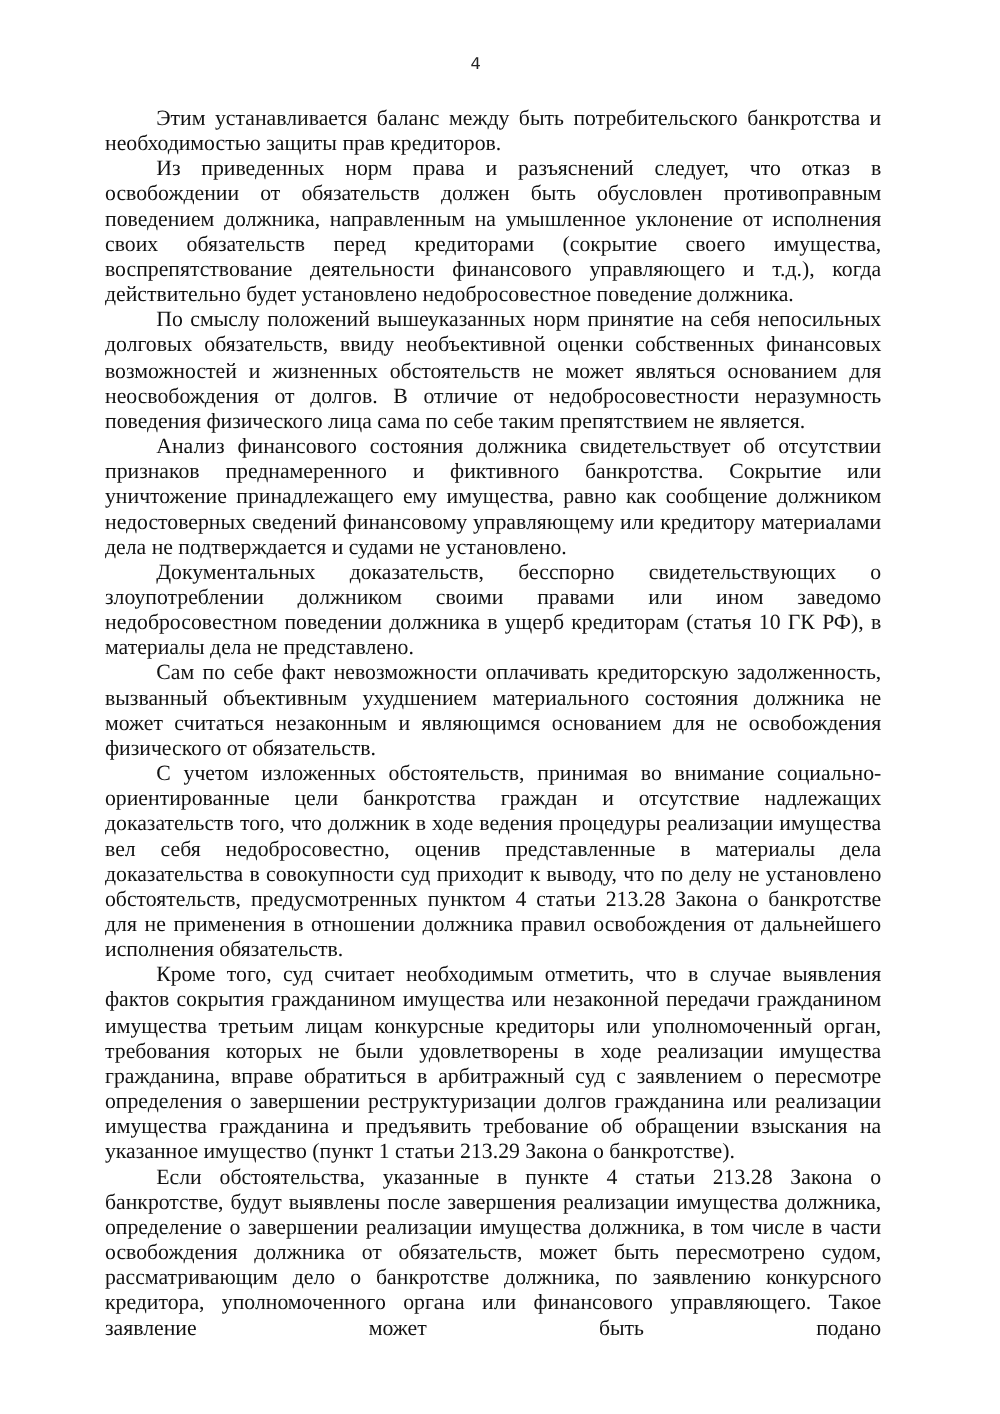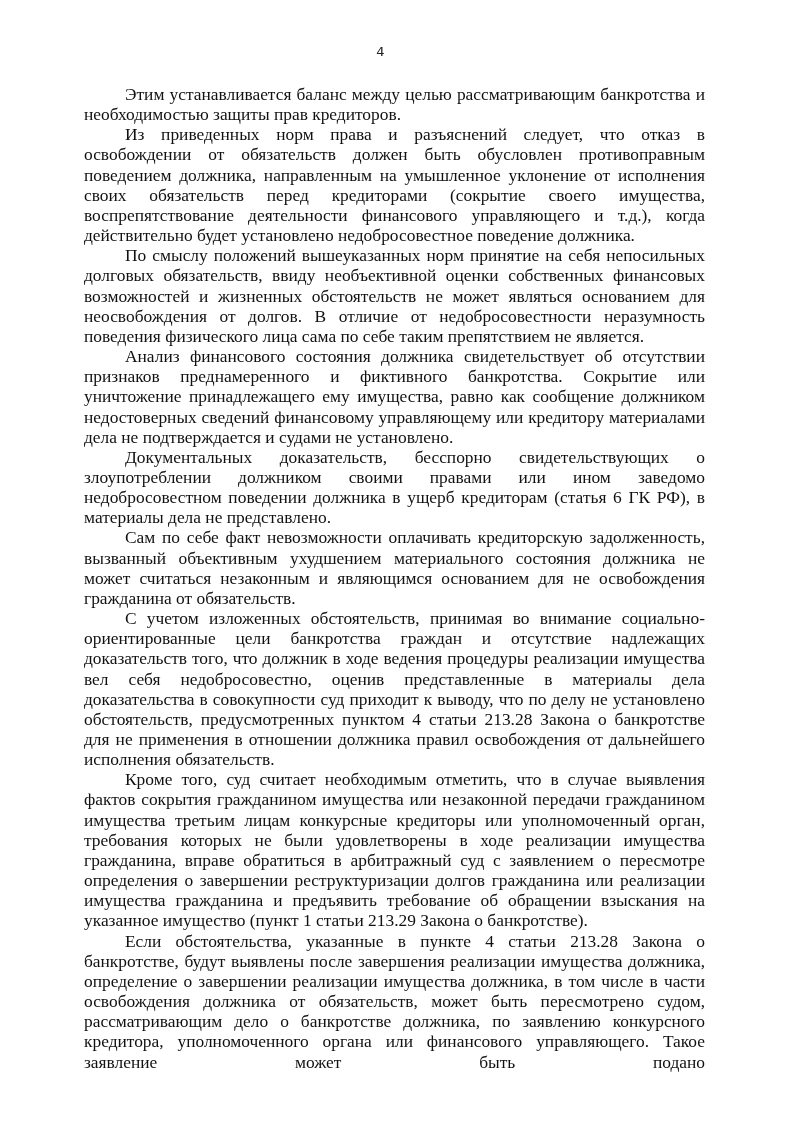--- a/index.html
+++ b/index.html
@@ -39,22 +39,22 @@
       text-indent: 41px;
       hyphens: none;
     }
   </style>
 </head>
 <body>
 
 <div class="page-number">4</div>
 
 <div class="content">
-  <p>Этим устанавливается баланс между целью рассматривающим банкротства и необходимостью защиты прав кредиторов.</p>
+  <p>Этим устанавливается баланс между быть потребительского банкротства и необходимостью защиты прав кредиторов.</p>
   <p>Из приведенных норм права и разъяснений следует, что отказ в освобождении от обязательств должен быть обусловлен противоправным поведением должника, направленным на умышленное уклонение от исполнения своих обязательств перед кредиторами (сокрытие своего имущества, воспрепятствование деятельности финансового управляющего и т.д.), когда действительно будет установлено недобросовестное поведение должника.</p>
   <p>По смыслу положений вышеуказанных норм принятие на себя непосильных долговых обязательств, ввиду необъективной оценки собственных финансовых возможностей и жизненных обстоятельств не может являться основанием для неосвобождения от долгов. В отличие от недобросовестности неразумность поведения физического лица сама по себе таким препятствием не является.</p>
   <p>Анализ финансового состояния должника свидетельствует об отсутствии признаков преднамеренного и фиктивного банкротства. Сокрытие или уничтожение принадлежащего ему имущества, равно как сообщение должником недостоверных сведений финансовому управляющему или кредитору материалами дела не подтверждается и судами не установлено.</p>
-  <p>Документальных доказательств, бесспорно свидетельствующих о злоупотреблении должником своими правами или ином заведомо недобросовестном поведении должника в ущерб кредиторам (статья 6 ГК РФ), в материалы дела не представлено.</p>
-  <p>Сам по себе факт невозможности оплачивать кредиторскую задолженность, вызванный объективным ухудшением материального состояния должника не может считаться незаконным и являющимся основанием для не освобождения гражданина от обязательств.</p>
+  <p>Документальных доказательств, бесспорно свидетельствующих о злоупотреблении должником своими правами или ином заведомо недобросовестном поведении должника в ущерб кредиторам (статья 10 ГК РФ), в материалы дела не представлено.</p>
+  <p>Сам по себе факт невозможности оплачивать кредиторскую задолженность, вызванный объективным ухудшением материального состояния должника не может считаться незаконным и являющимся основанием для не освобождения физического от обязательств.</p>
   <p>С учетом изложенных обстоятельств, принимая во внимание социально-ориентированные цели банкротства граждан и отсутствие надлежащих доказательств того, что должник в ходе ведения процедуры реализации имущества вел себя недобросовестно, оценив представленные в материалы дела доказательства в совокупности суд приходит к выводу, что по делу не установлено обстоятельств, предусмотренных пунктом 4 статьи 213.28 Закона о банкротстве для не применения в отношении должника правил освобождения от дальнейшего исполнения обязательств.</p>
   <p>Кроме того, суд считает необходимым отметить, что в случае выявления фактов сокрытия гражданином имущества или незаконной передачи гражданином имущества третьим лицам конкурсные кредиторы или уполномоченный орган, требования которых не были удовлетворены в ходе реализации имущества гражданина, вправе обратиться в арбитражный суд с заявлением о пересмотре определения о завершении реструктуризации долгов гражданина или реализации имущества гражданина и предъявить требование об обращении взыскания на указанное имущество (пункт 1 статьи 213.29 Закона о банкротстве).</p>
   <p style="text-align-last: justify;">Если обстоятельства, указанные в пункте 4 статьи 213.28 Закона о банкротстве, будут выявлены после завершения реализации имущества должника, определение о завершении реализации имущества должника, в том числе в части освобождения должника от обязательств, может быть пересмотрено судом, рассматривающим дело о банкротстве должника, по заявлению конкурсного кредитора, уполномоченного органа или финансового управляющего. Такое заявление может быть подано</p>
 </div>
 
 </body></html>

